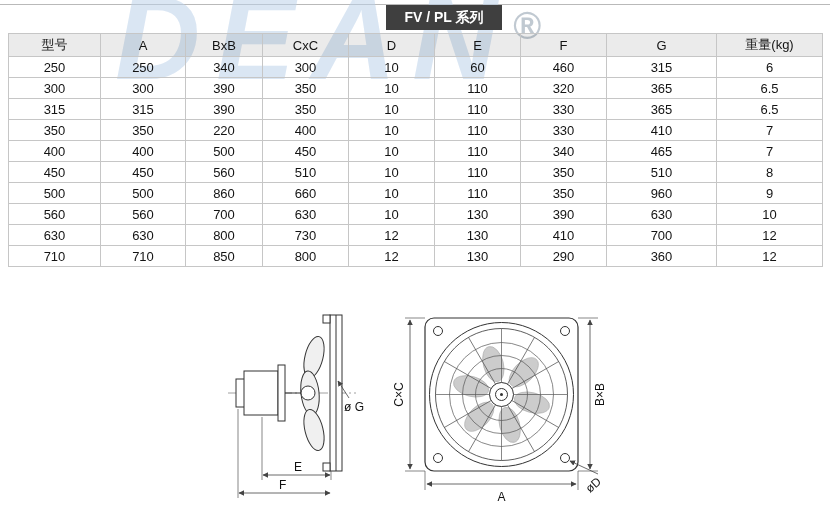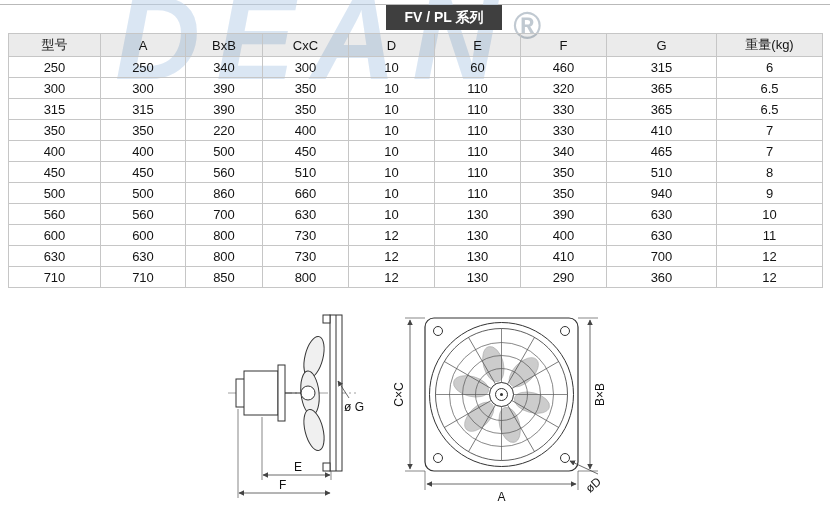--- a/index.html
+++ b/index.html
@@ -142,44 +142,33 @@
           <td>8</td>
         </tr>
         <tr>
           <td>500</td>
           <td>500</td>
           <td>860</td>
           <td>660</td>
           <td>10</td>
           <td>110</td>
           <td>350</td>
-          <td>940</td>
+          <td>960</td>
           <td>9</td>
         </tr>
         <tr>
           <td>560</td>
           <td>560</td>
           <td>700</td>
           <td>630</td>
           <td>10</td>
           <td>130</td>
           <td>390</td>
           <td>630</td>
           <td>10</td>
-        </tr>
-        <tr>
-          <td>600</td>
-          <td>600</td>
-          <td>800</td>
-          <td>730</td>
-          <td>12</td>
-          <td>130</td>
-          <td>400</td>
-          <td>630</td>
-          <td>11</td>
         </tr>
         <tr>
           <td>630</td>
           <td>630</td>
           <td>800</td>
           <td>730</td>
           <td>12</td>
           <td>130</td>
           <td>410</td>
           <td>700</td>

